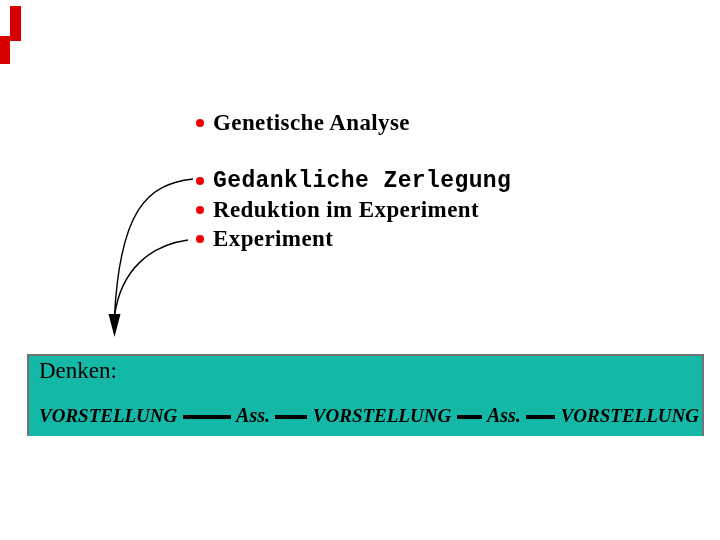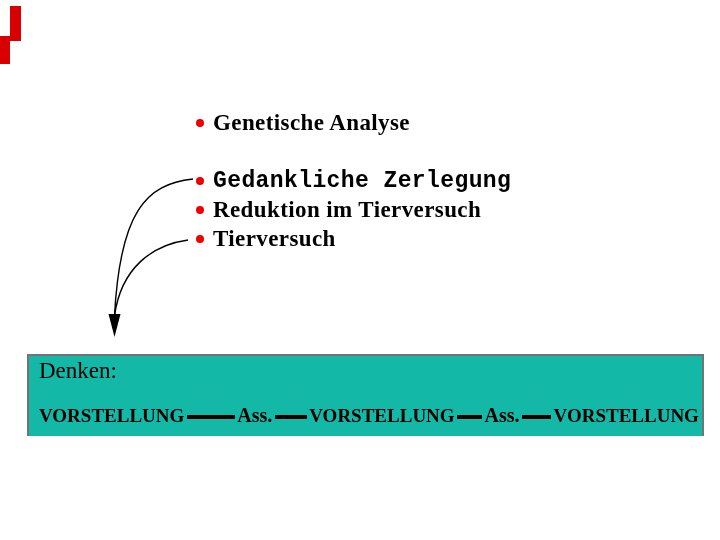--- a/index.html
+++ b/index.html
@@ -77,20 +77,21 @@
     font-size: 23px;
     font-weight: normal;
   }
   .chain {
     position: absolute;
     left: 10px; right: 3px;
     top: 48px;
     display: flex;
     align-items: center;
     justify-content: space-between;
+    font-style: italic;
   }
   .chain .term {
     font-weight: bold;
     font-size: 19px;
     white-space: nowrap;
   }
   .chain .assoc {
     font-weight: bold;
     font-size: 20px;
     white-space: nowrap;
@@ -119,26 +120,26 @@
     <span>Genetische Analyse</span>
   </div>
 
   <div class="bullet-row row-sub-0">
     <span class="dot"></span>
     <span>Gedankliche Zerlegung</span>
   </div>
 
   <div class="bullet-row row-sub-1">
     <span class="dot"></span>
-    <span>Reduktion im Tierversuch</span>
+    <span>Reduktion im Experiment</span>
   </div>
 
   <div class="bullet-row row-sub-2">
     <span class="dot"></span>
-    <span>Tierversuch</span>
+    <span>Experiment</span>
   </div>
 
   <svg class="curves" viewBox="0 0 720 540" xmlns="http://www.w3.org/2000/svg">
     <path d="M 193 179 C 146 184, 120 212, 114.5 316" fill="none" stroke="#000000" stroke-width="1.4"></path>
     <path d="M 188 240 C 152 245, 121 268, 114.5 316" fill="none" stroke="#000000" stroke-width="1.4"></path>
     <path d="M 108.5 314 L 120.5 314 L 114.5 337 Z" fill="#000000" stroke="none"></path>
   </svg>
 
   <div class="denken-box">
     <div class="denken-label">Denken:</div>

